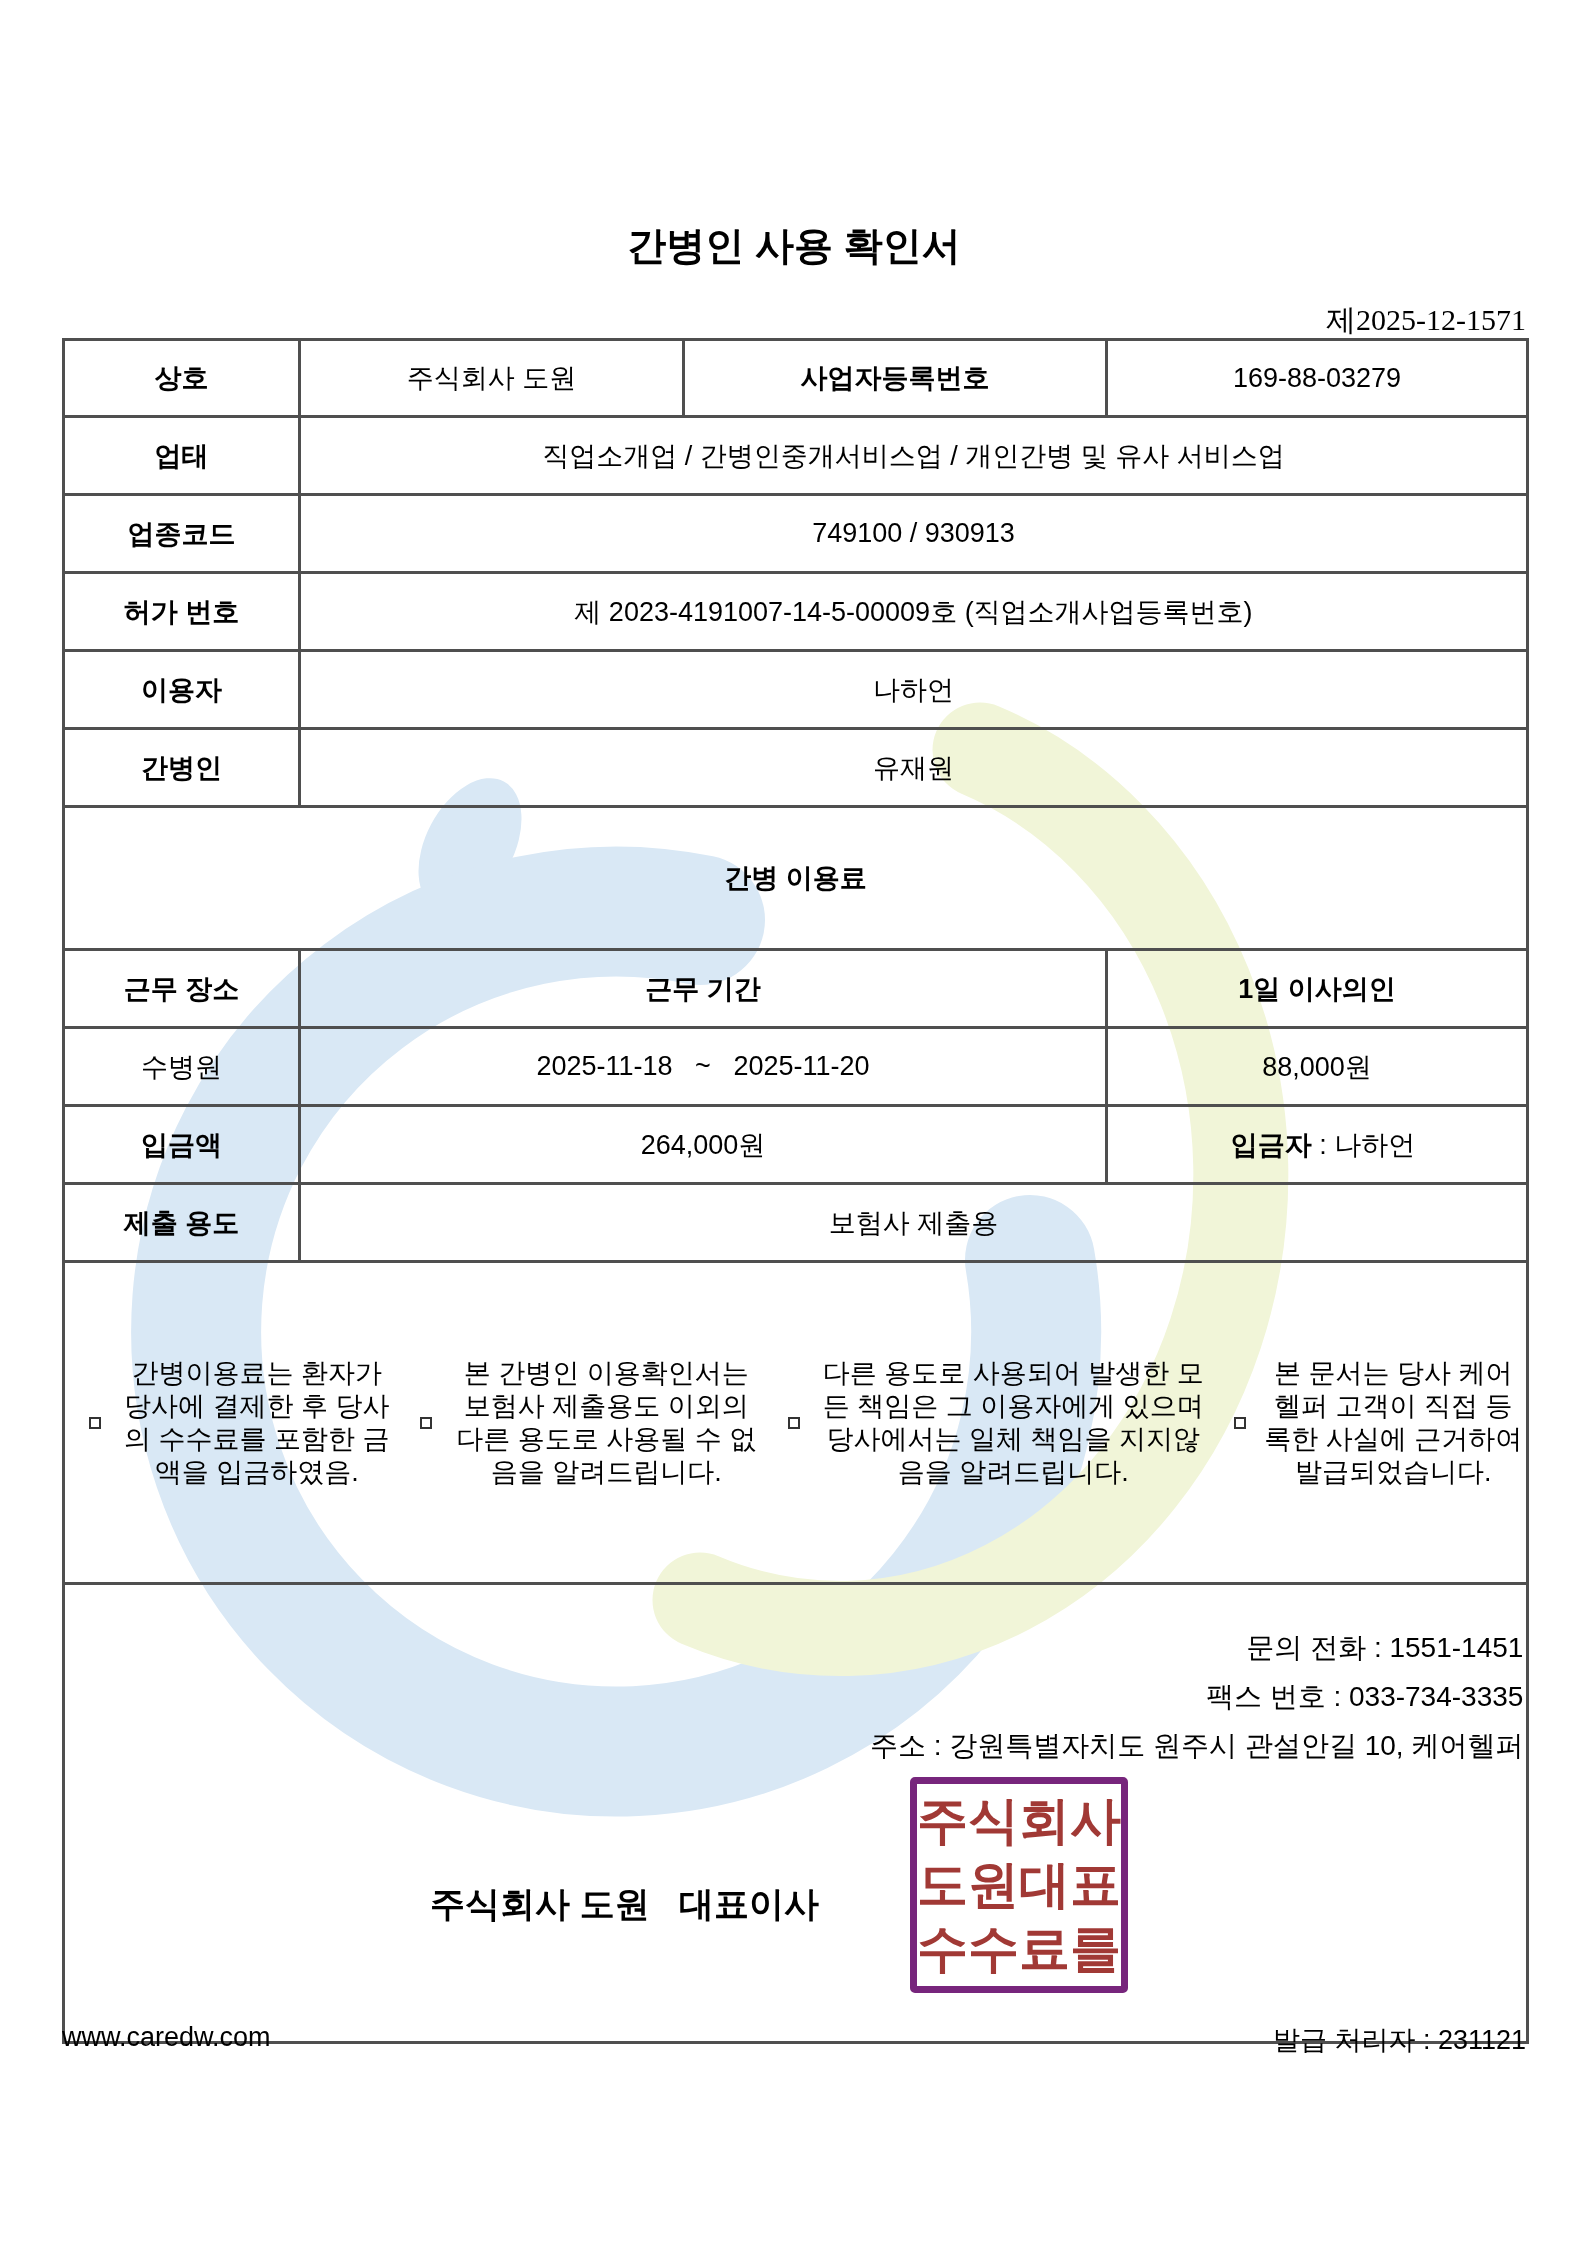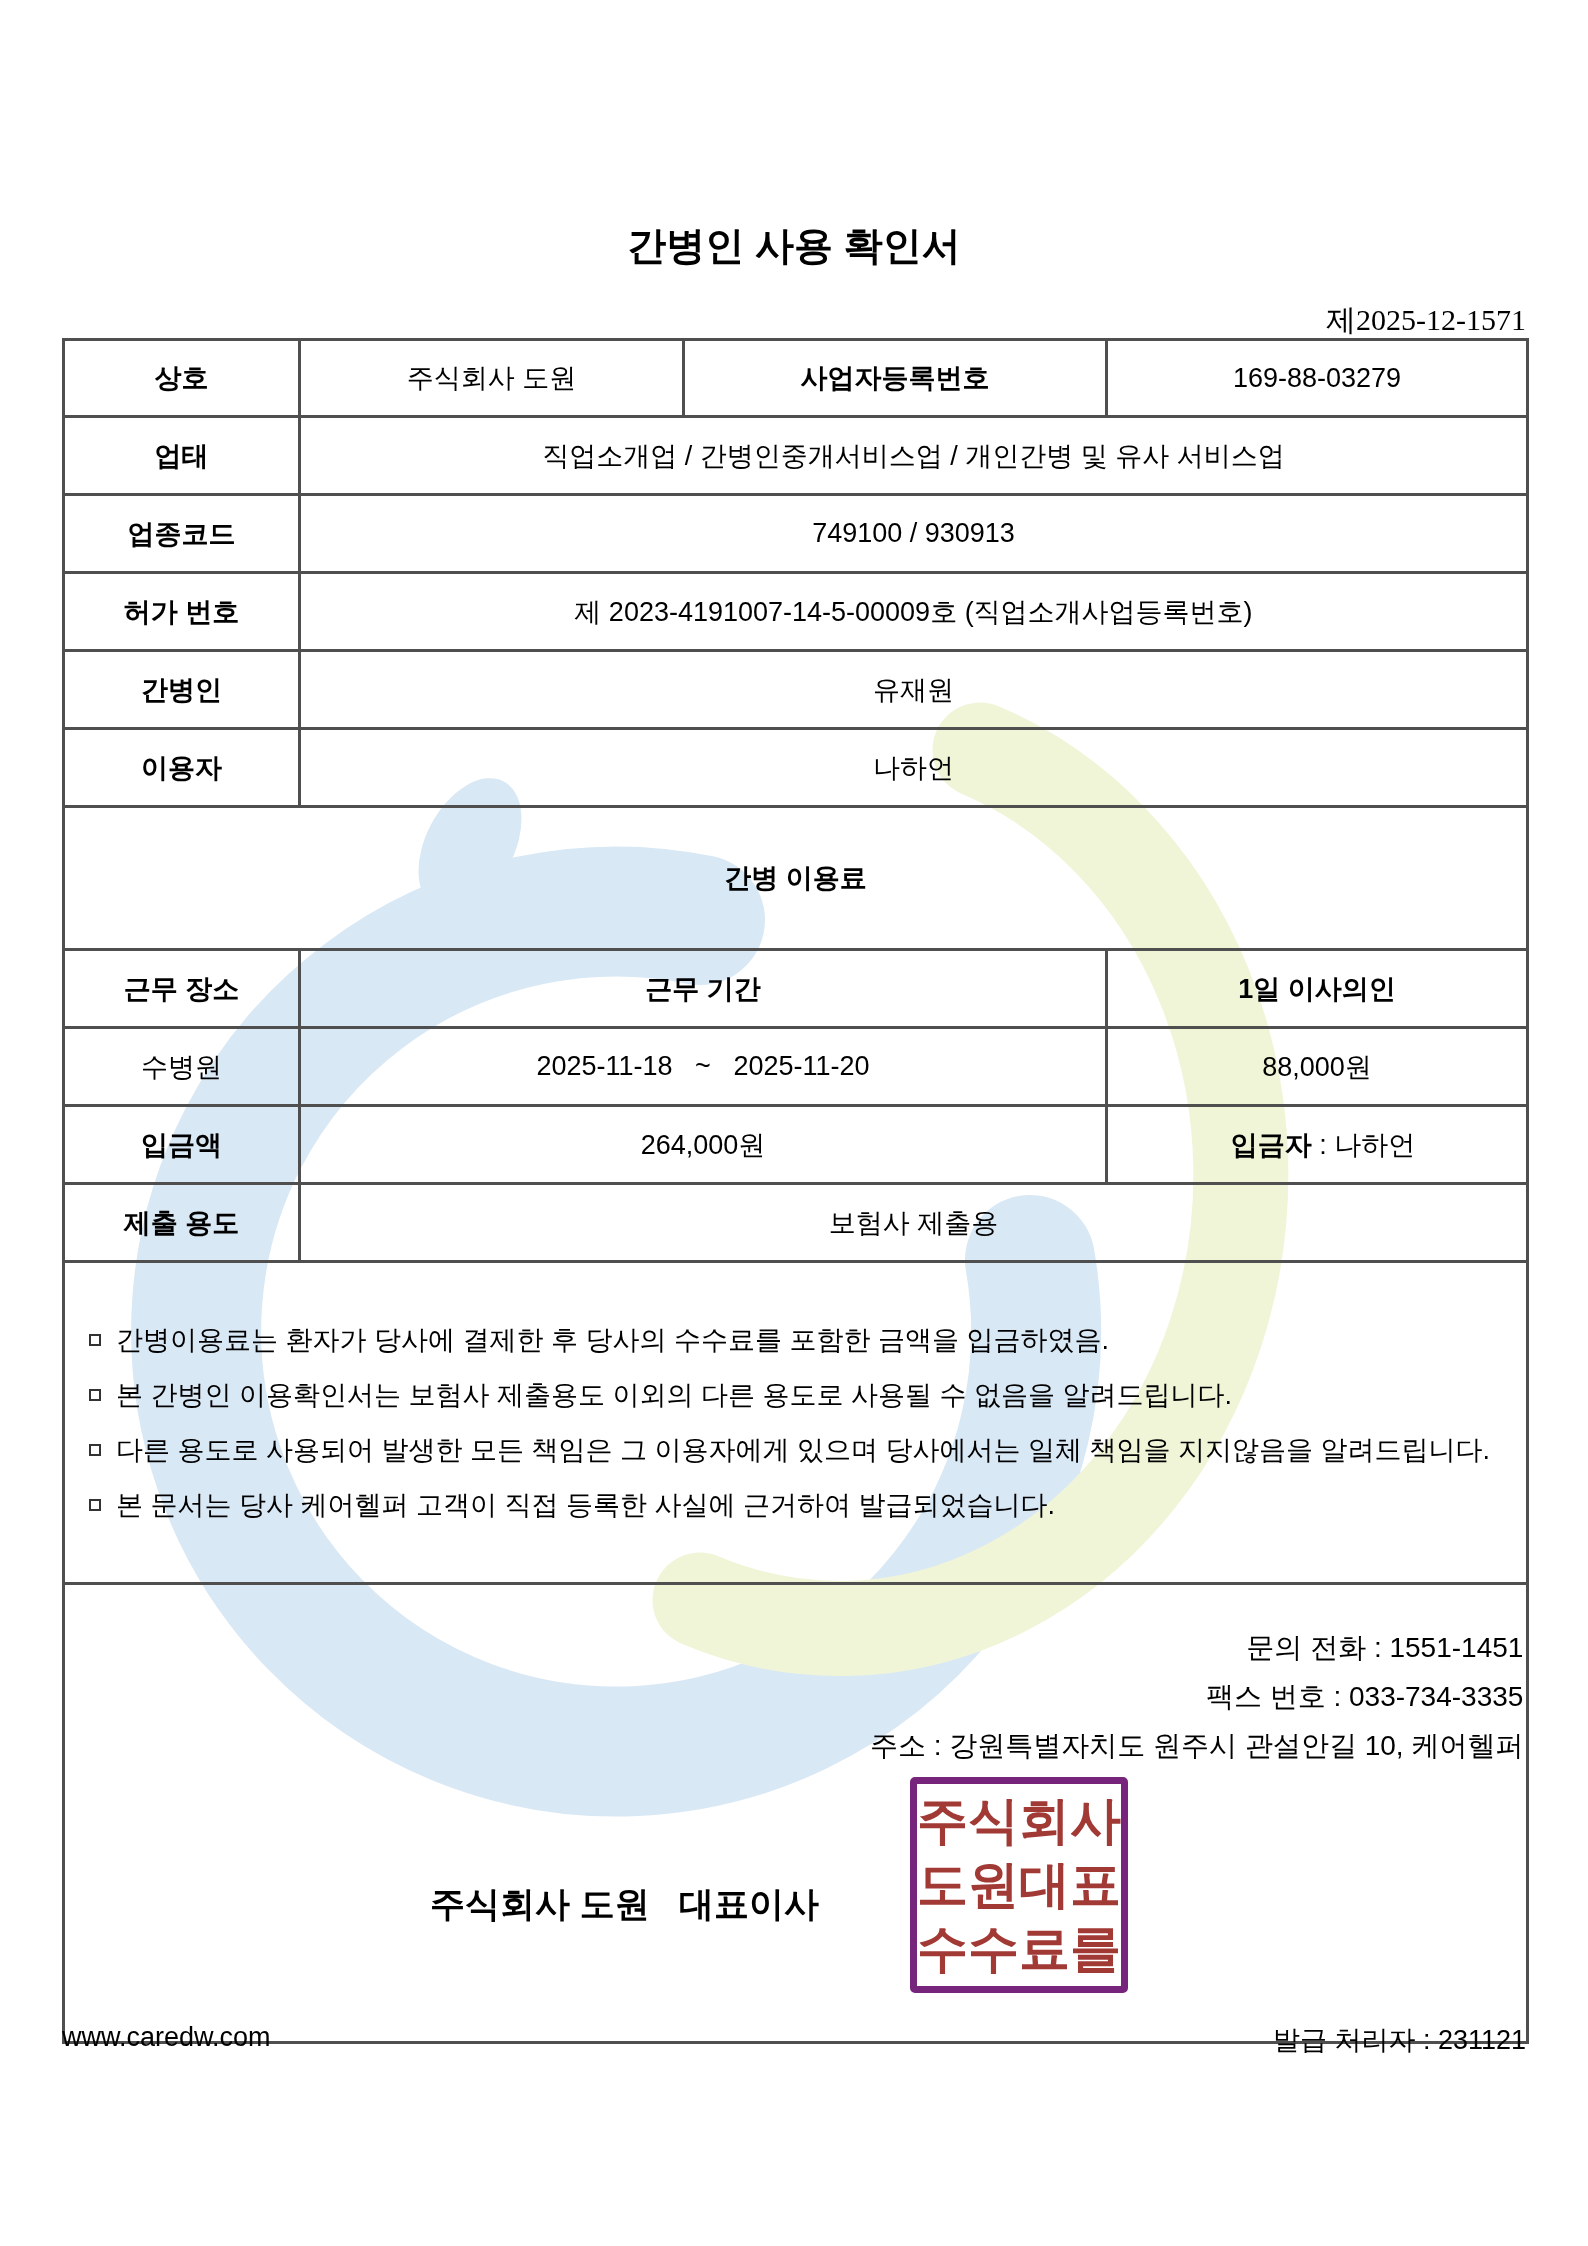--- a/index.html
+++ b/index.html
@@ -32,21 +32,21 @@
   }
   td.lbl { font-weight:700; }
   td.val { font-weight:400; }
   .lbl-inline { font-weight:700;margin-left:12px; }
   td.section-title { font-size:36px; font-weight:700; }
   .prewrap { white-space:pre-wrap; }
   tr.h77 { height:77px; } tr.h78 { height:78px; }
   tr.h111 { height:143px; } tr.h322 { height:322px; } tr.h459 { height:459px; }
   td.notes-cell { text-align:left; }
   .notes-box {
-    display:flex; flex-direction:column; justify-content:center;
+    display:flex; flex-direction:row; justify-content:center;
     height:100%; min-height:316px; padding-left:24px; box-sizing:border-box; gap:22px;
   }
   .note-line { display:flex; align-items:center; line-height:33px; font-size:27px; }
   .note-bullet {
     width:8px; height:8px; border:2px solid #333; background:transparent;
     display:inline-block; margin:0 15px 0 0; flex:0 0 auto;
   }
   td.bottom-cell { position:relative; }
   .contact-block {
     position:absolute; left:805px; top:38px; text-align:right;
@@ -107,26 +107,26 @@
       </tr>
       <tr class="h78">
         <td class="lbl">업종코드</td>
         <td class="val" colspan="3">749100 / 930913</td>
       </tr>
       <tr class="h78">
         <td class="lbl">허가 번호</td>
         <td class="val" colspan="3">제 2023-4191007-14-5-00009호 (직업소개사업등록번호)</td>
       </tr>
       <tr class="h78">
+        <td class="lbl">이용자</td>
+        <td class="val" colspan="3">나하언</td>
+      </tr>
+      <tr class="h78">
         <td class="lbl">간병인</td>
         <td class="val" colspan="3">유재원</td>
-      </tr>
-      <tr class="h78">
-        <td class="lbl">이용자</td>
-        <td class="val" colspan="3">나하언</td>
       </tr>
       <tr class="h111">
         <td class="section-title" colspan="4">간병 이용료</td>
       </tr>
       <tr class="h78">
         <td class="lbl">근무 장소</td>
         <td class="lbl" colspan="2">근무 기간</td>
         <td class="lbl">1일 이사의인</td>
       </tr>
       <tr class="h78">

